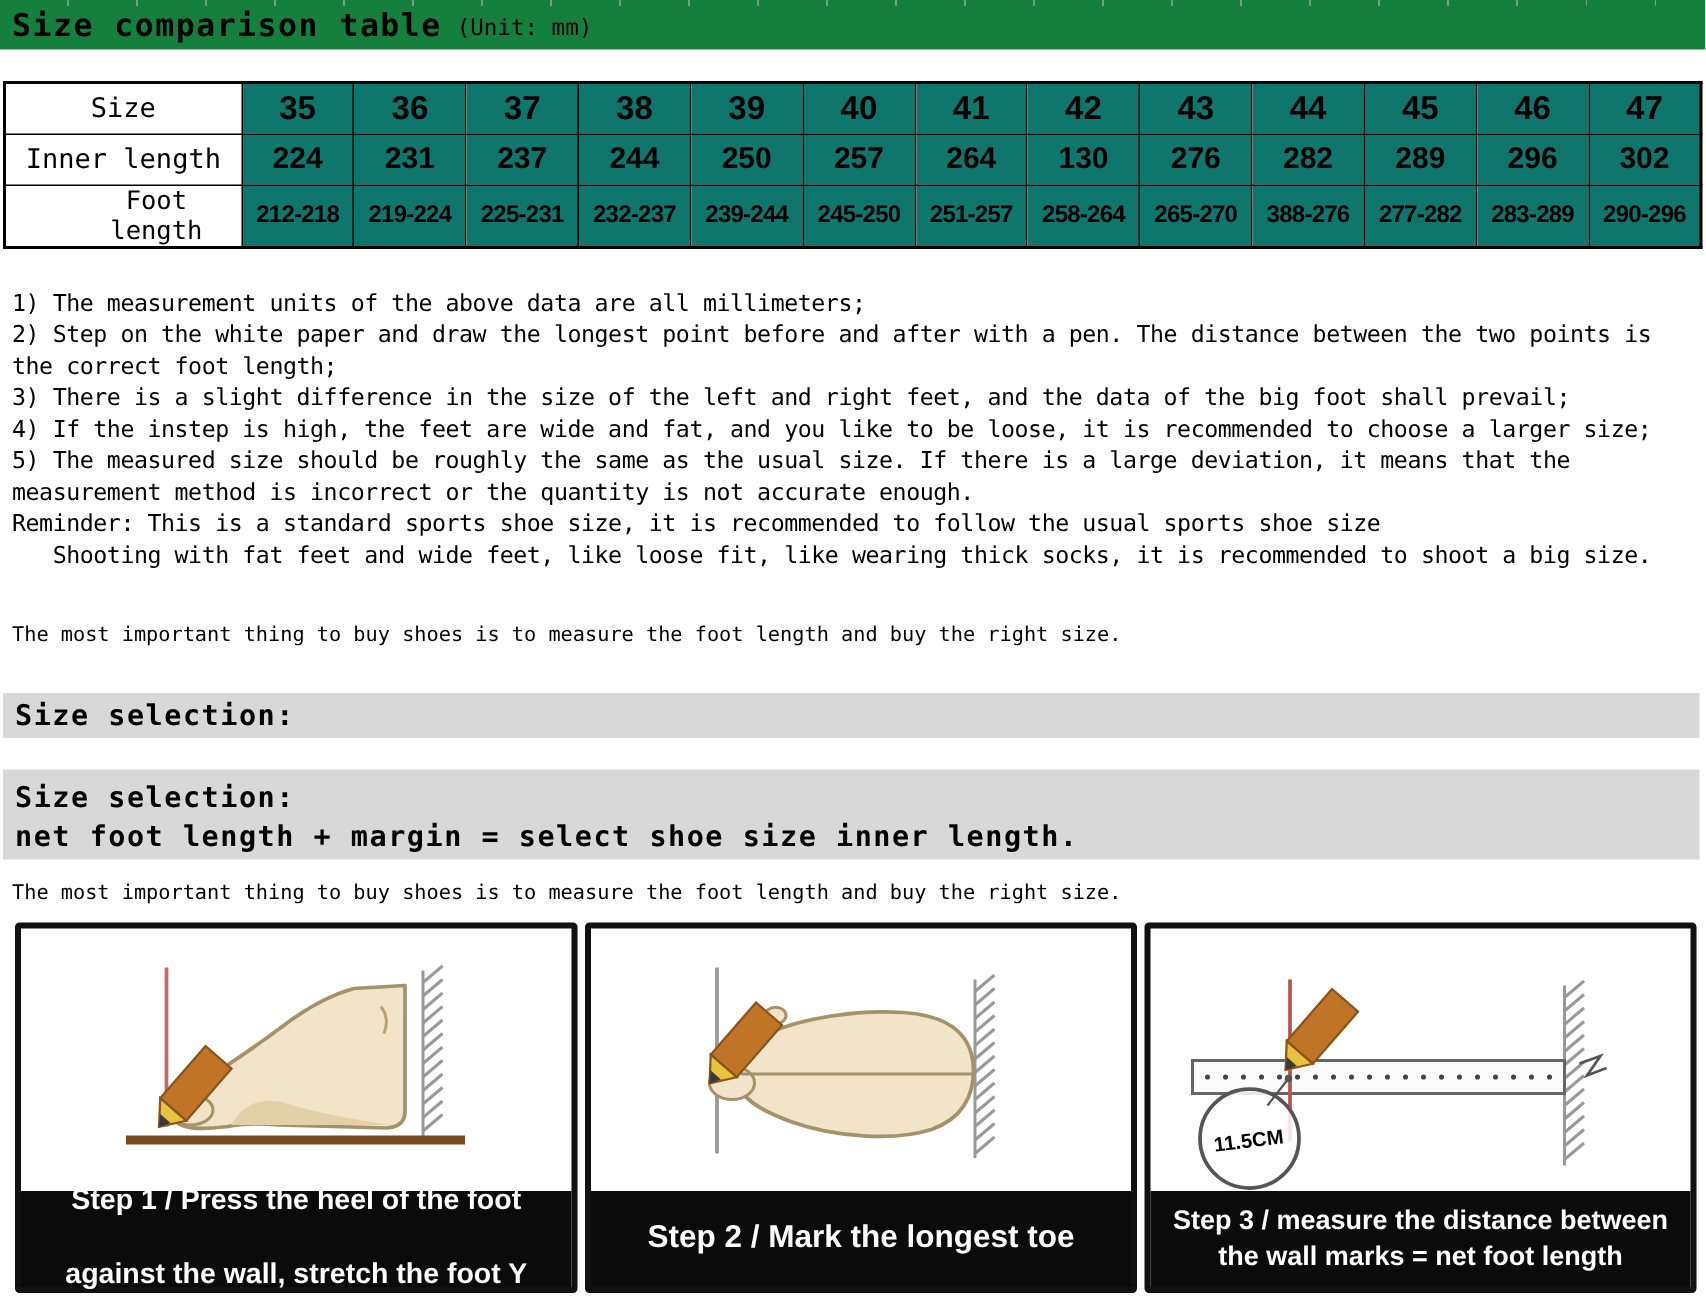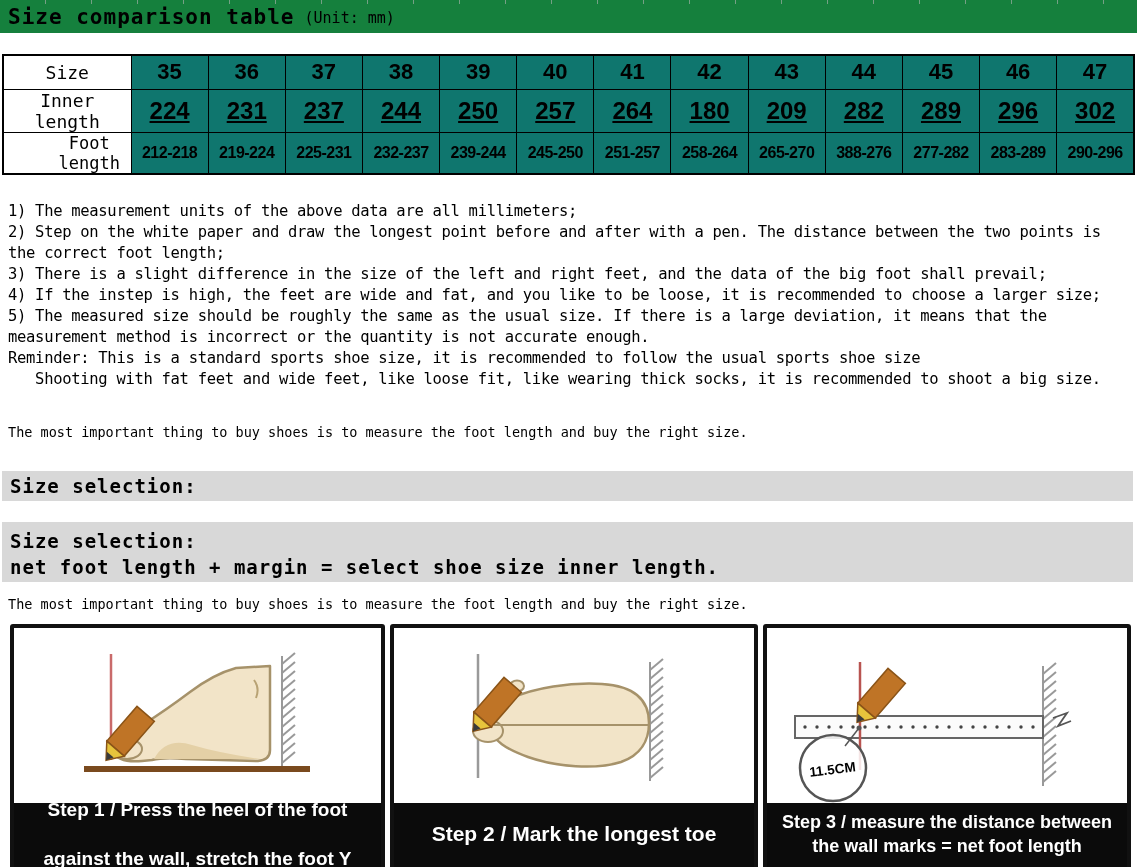--- a/index.html
+++ b/index.html
@@ -22,26 +22,26 @@
   
   table.size-table {
     border-collapse: collapse; table-layout: fixed;
     width: 1133px; margin: 21px 0 0 2px;
     border: 2px solid #000;
   }
   .size-table th, .size-table td {
     border: 1px solid #000; text-align: center; height: 34px; overflow: hidden;
   }
   .size-table th {
-    width: 128px; background: #fff; font-weight: normal;
+    width: 158px; background: #fff; font-weight: normal;
     font-family: "DejaVu Sans Mono", monospace; font-size: 18px;
   }
   .size-table td { background: #0f766e; font-family: "Liberation Sans", sans-serif; font-weight: bold; }
   tr.r-size  td { font-size: 22px; }
-  tr.r-inner td { font-size: 24px; text-decoration: underline; }
+  tr.r-inner td { font-size: 20px; }
   tr.r-foot  td { font-size: 16px; letter-spacing: -0.5px; }
   tr.r-foot  th { font-size: 17px; padding-left: 44px; }
 
   
   .notes { margin: 26px 0 0 8px; }
   .notes .nline { font-size: 15.5px; line-height: 21px; white-space: pre; letter-spacing: -0.3px; }
 
   .important { margin: 33px 0 0 8px; font-size: 13.5px; line-height: 18px; white-space: pre; }
 
   .band1 {
@@ -104,22 +104,22 @@
       </tr>
       <tr class="r-inner">
         <th>Inner length</th>
         <td>224</td>
         <td>231</td>
         <td>237</td>
         <td>244</td>
         <td>250</td>
         <td>257</td>
         <td>264</td>
-        <td>180</td>
-        <td>209</td>
+        <td>130</td>
+        <td>276</td>
         <td>282</td>
         <td>289</td>
         <td>296</td>
         <td>302</td>
       </tr>
       <tr class="r-foot">
         <th>Foot length</th>
         <td>212-218</td>
         <td>219-224</td>
         <td>225-231</td>

